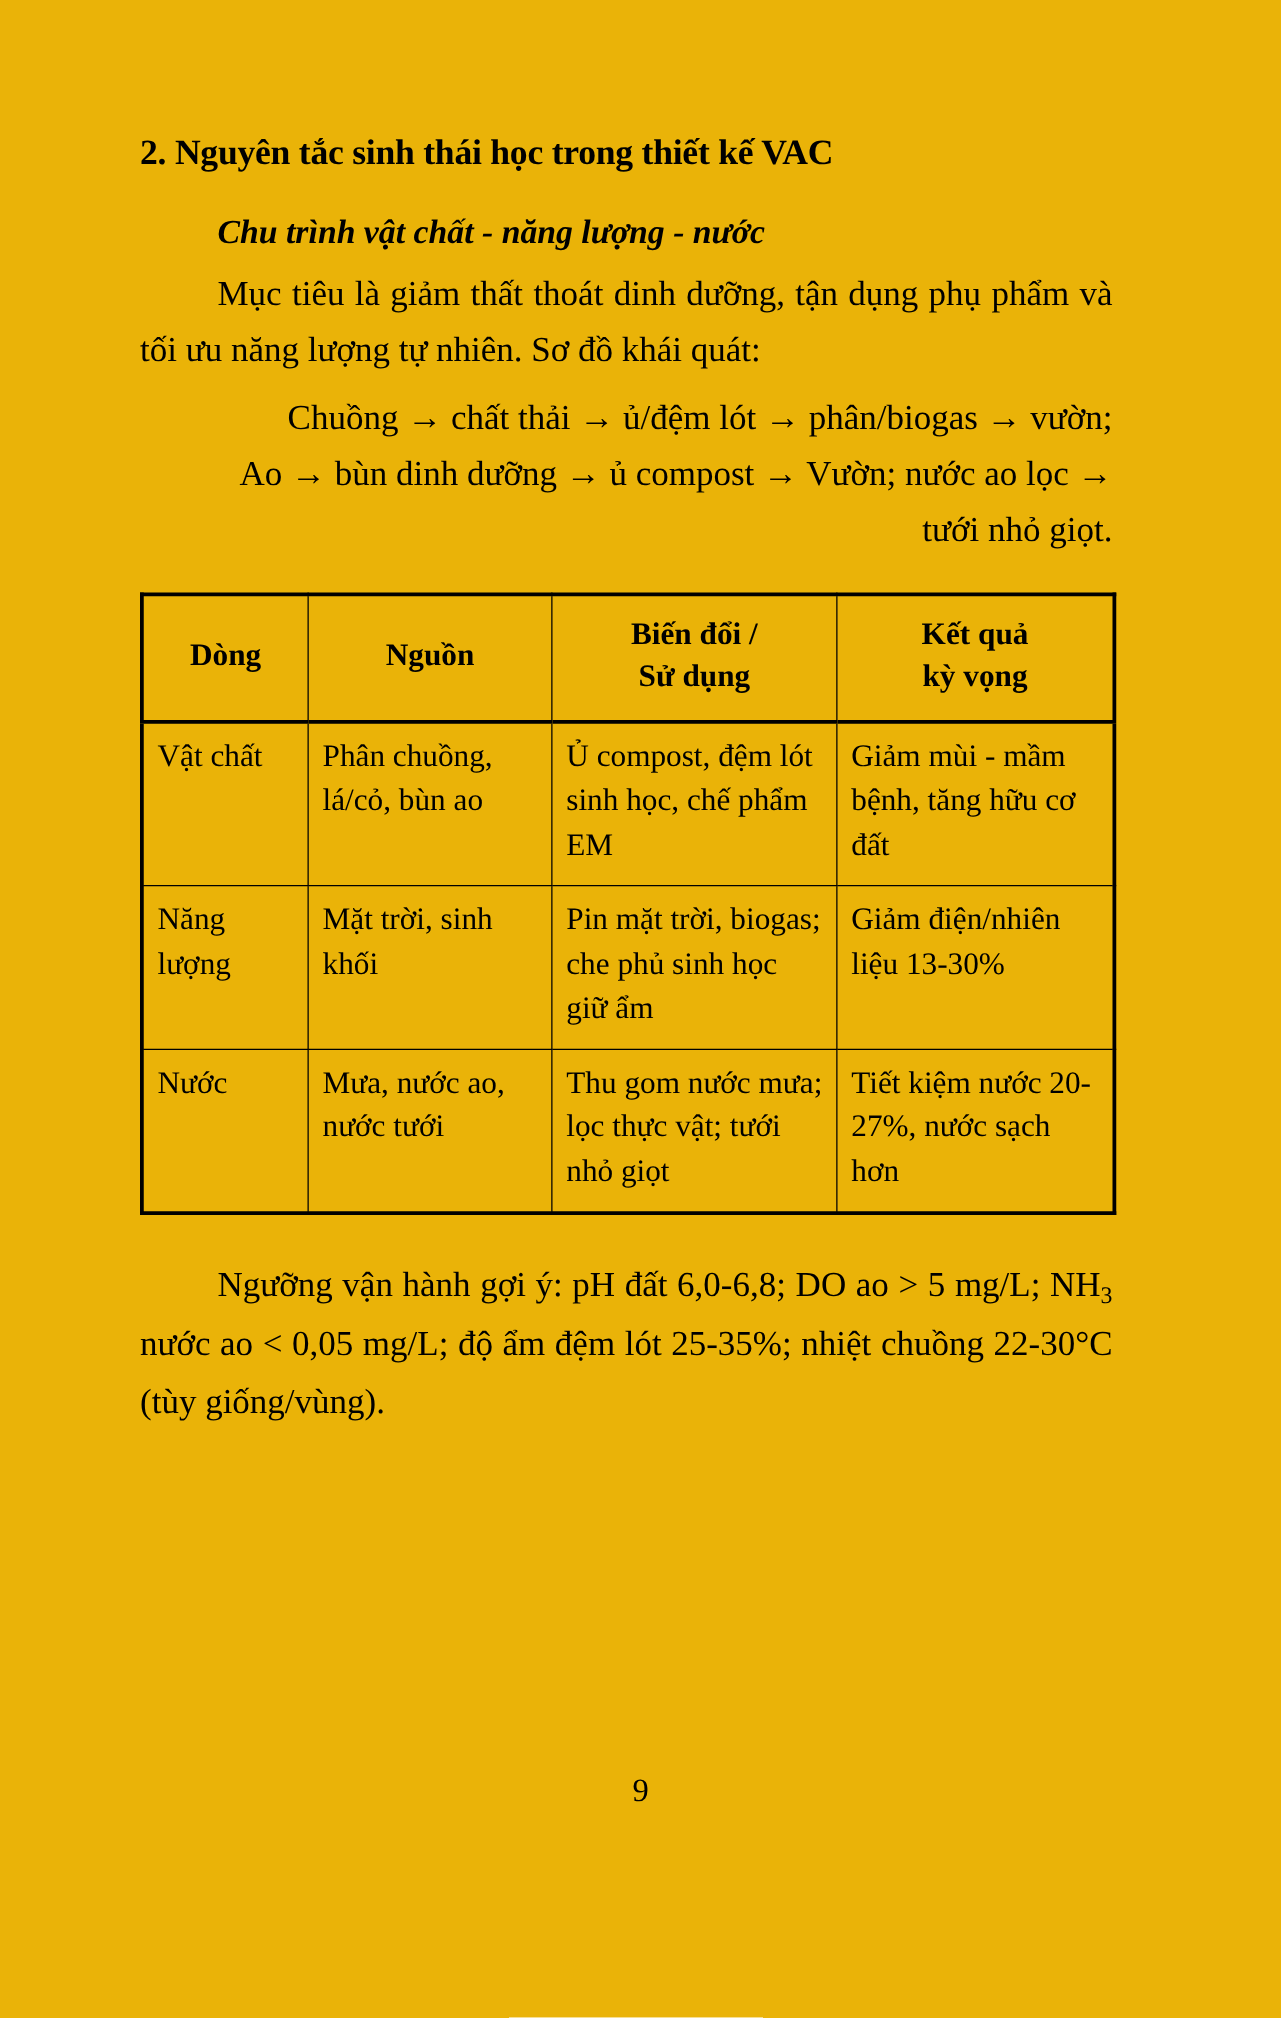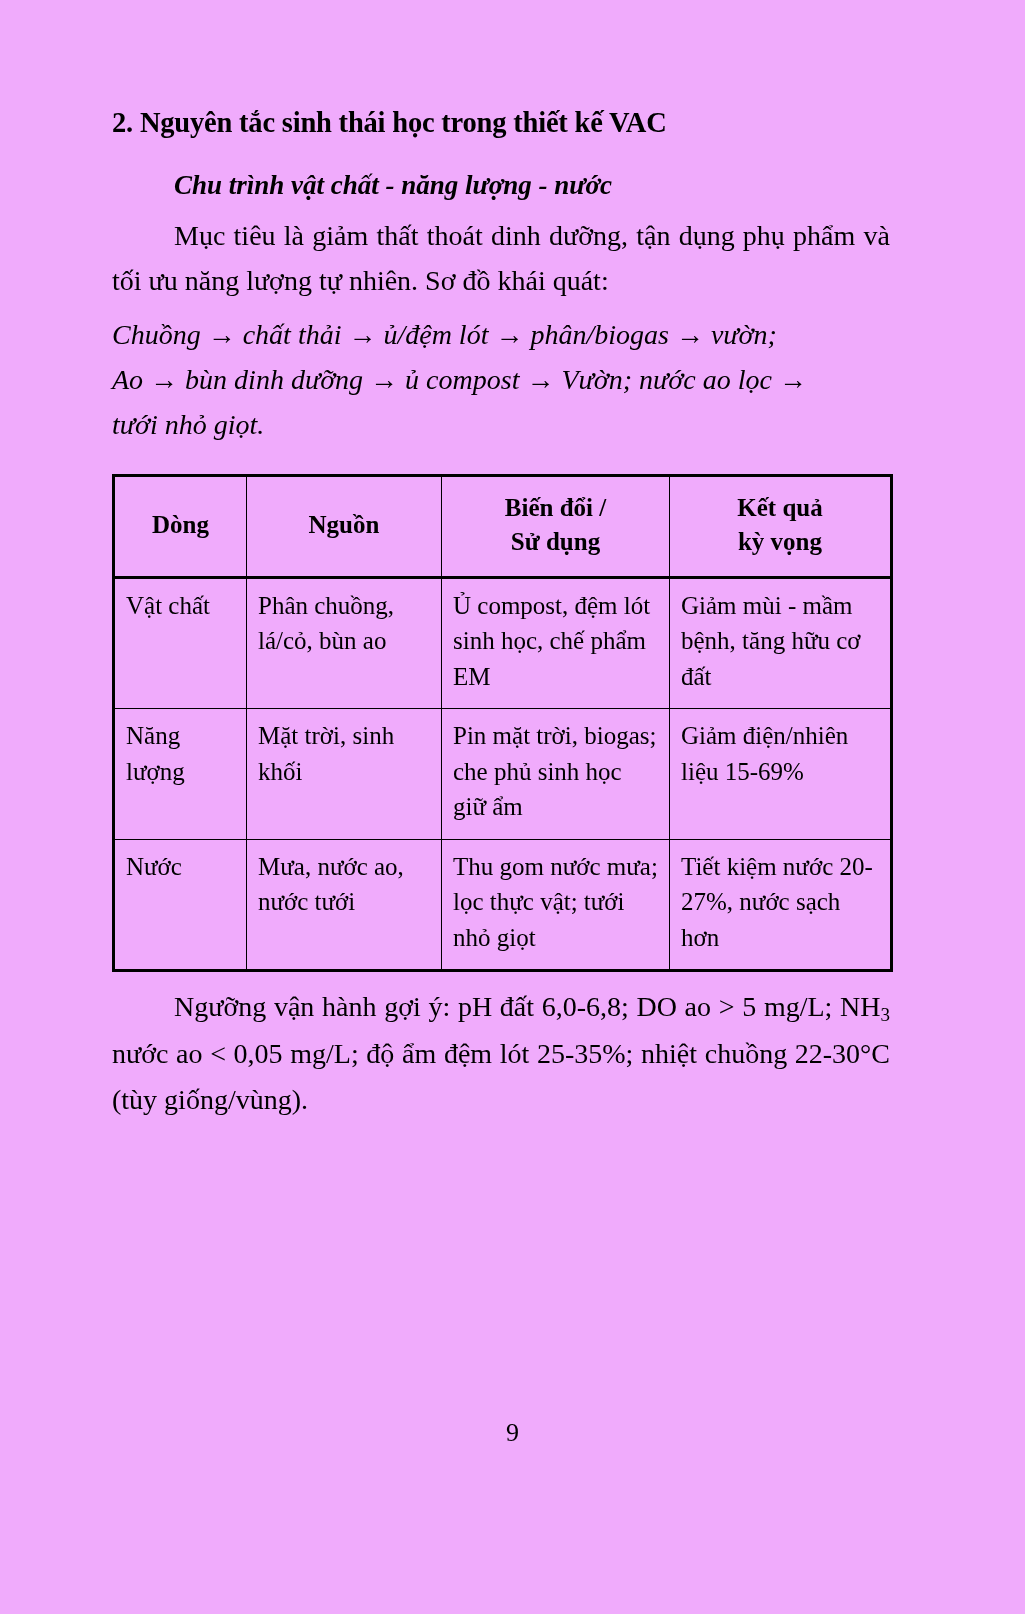--- a/index.html
+++ b/index.html
@@ -9,21 +9,21 @@
     background: #ffffff;
   }
   body {
     font-family: "Liberation Serif", "DejaVu Serif", serif;
     color: #000000;
   }
   .page {
     position: relative;
     width: 1025px;
     height: 1614px;
-    background: #f0abfc;
+    background: #eab308;
     overflow: hidden;
     box-sizing: border-box;
   }
   .content {
     position: absolute;
     left: 112px;
     top: 104px;
     width: 778px;
   }
   h2.section-heading {
@@ -51,23 +51,22 @@
     font-style: italic;
     font-weight: bold;
     margin: 26px 0 8px 0;
     text-indent: 62px;
     line-height: 1.4;
   }
   p.flow-para {
     font-size: 28px;
     line-height: 1.62;
     margin: 0;
-    text-align: left;
+    text-align: right;
     text-indent: 0;
-    font-style: italic;
   }
   .flow-line {
     display: block;
     white-space: nowrap;
   }
   
   table.vac-table {
     border-collapse: collapse;
     width: 778px;
     margin: 26px 0 0 0;
@@ -103,21 +102,21 @@
   table.vac-table tbody td {
     height: 96px;
   }
   .cell-text {
     display: block;
   }
   .th-l1, .th-l2 { display: block; }
   p.closing-para {
     font-size: 28px;
     line-height: 1.62;
-    margin: 12px 0 0 0;
+    margin: 34px 0 0 0;
     text-align: justify;
     text-indent: 62px;
   }
   sub {
     font-size: 0.68em;
     vertical-align: -0.28em;
   }
   .page-number {
     position: absolute;
     left: 0;
@@ -193,21 +192,21 @@
           <td>
               <span class="cell-text">Năng lượng</span>
             </td>
           <td>
               <span class="cell-text">Mặt trời, sinh khối</span>
             </td>
           <td>
               <span class="cell-text">Pin mặt trời, biogas; che phủ sinh học giữ ẩm</span>
             </td>
           <td>
-              <span class="cell-text">Giảm điện/nhiên liệu 15-69%</span>
+              <span class="cell-text">Giảm điện/nhiên liệu 13-30%</span>
             </td>
         </tr>
         <tr>
           <td>
               <span class="cell-text">Nước</span>
             </td>
           <td>
               <span class="cell-text">Mưa, nước ao, nước tưới</span>
             </td>
           <td>

